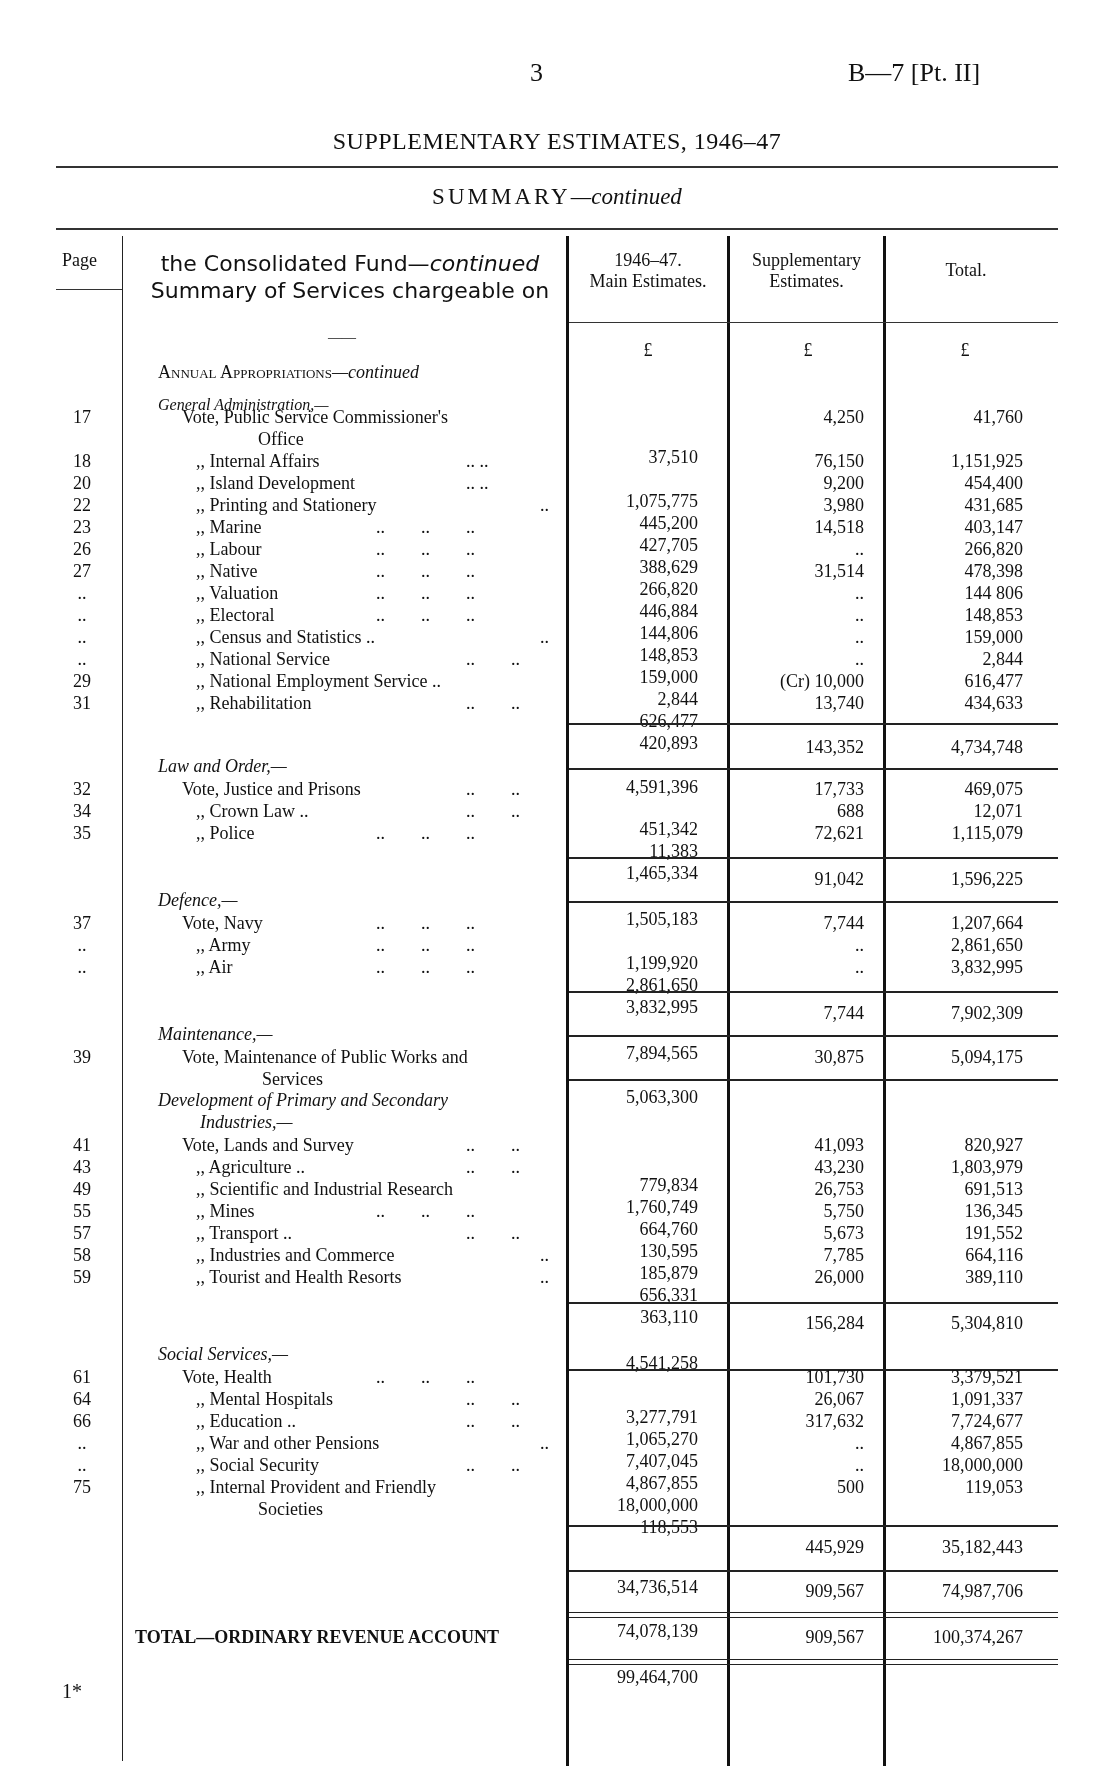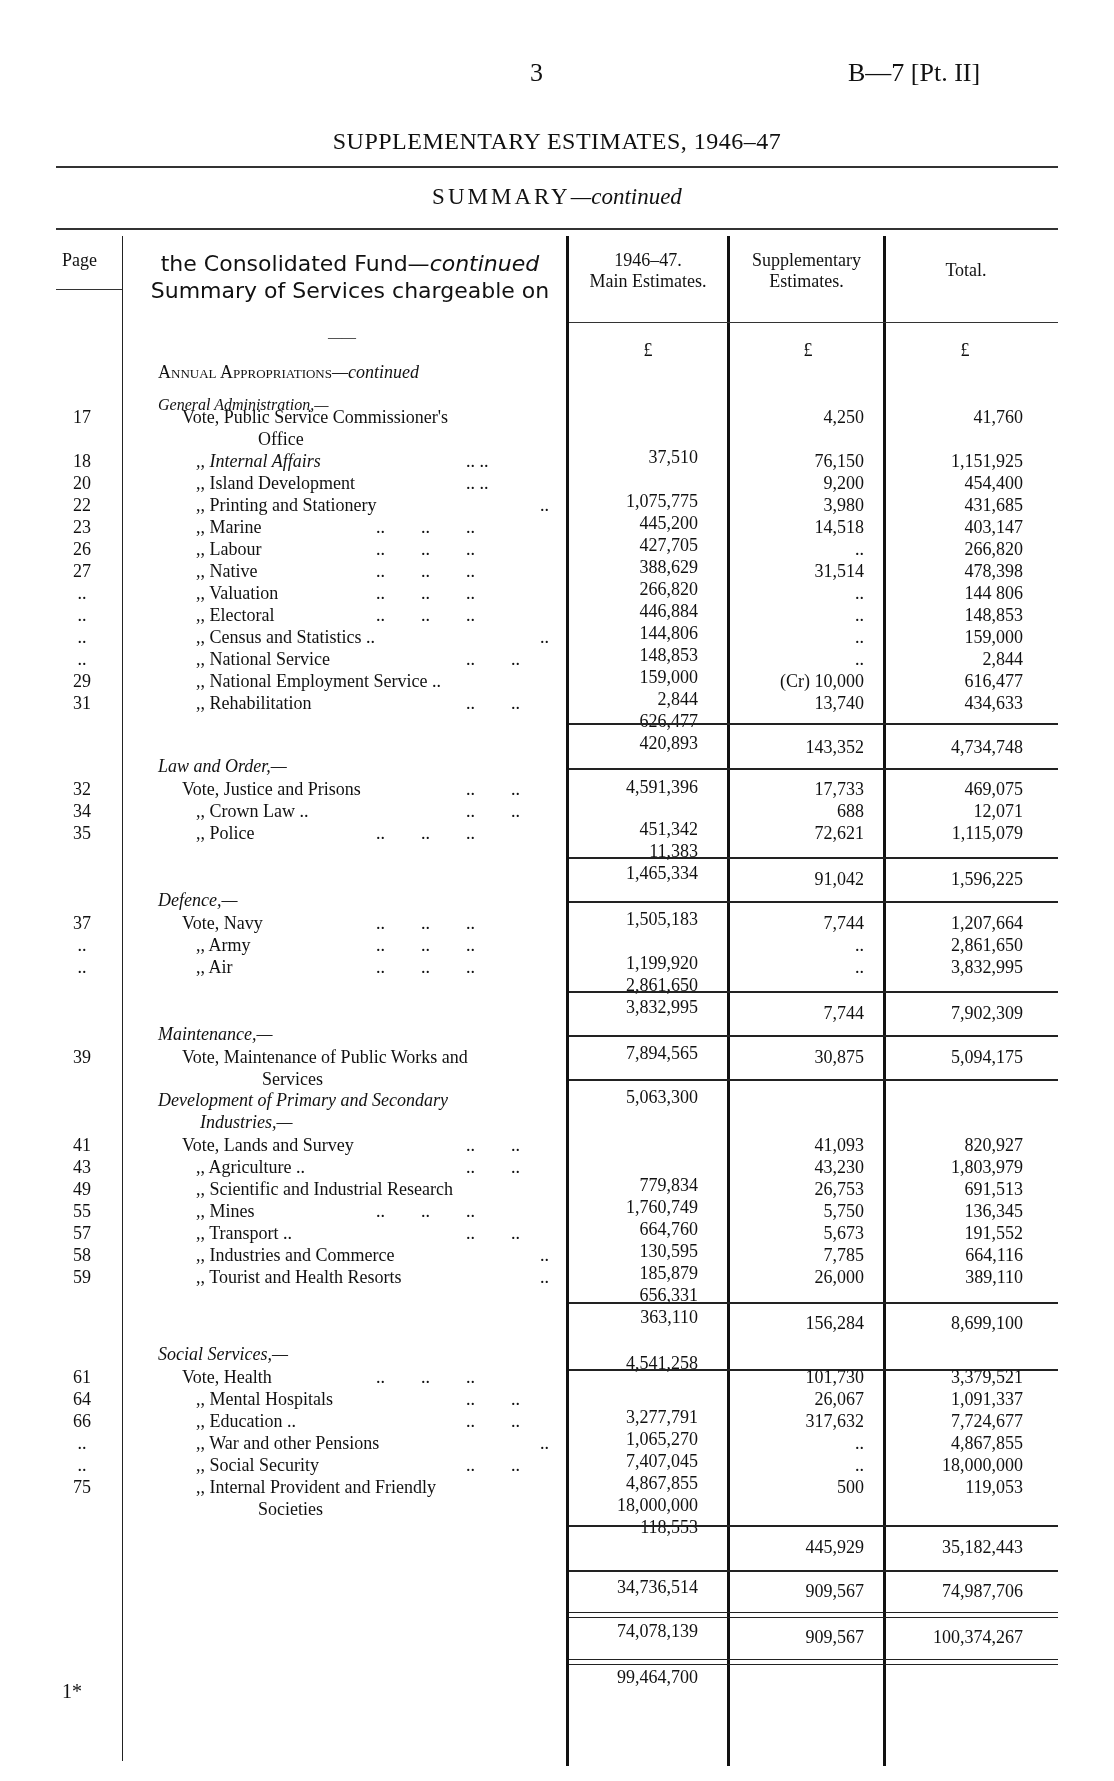--- a/index.html
+++ b/index.html
@@ -81,21 +81,21 @@
   <span class="num n1">37,510</span>
   <span class="num n2">4,250</span>
   <span class="num n3">41,760</span>
 </div>
 <div class="row" style="top:428px;">
   <span class="lbl" style="left:258px;">Office</span>
 </div>
 
 <div class="row" style="top:450px;">
     <span class="pg">18</span>
-    <span class="lbl" style="left:196px;font-style:italic;">,,   Internal Affairs</span>
+    <span class="lbl" style="left:196px;">,,   Internal Affairs</span>
     <span class="dots" style="left:466px;">..        ..</span>
     <span class="num n1">1,075,775</span>
     <span class="num n2">76,150</span>
     <span class="num n3">1,151,925</span>
   </div>
 <div class="row" style="top:472px;">
     <span class="pg">20</span>
     <span class="lbl" style="left:196px;">,,   Island Development</span>
     <span class="dots" style="left:466px;">..        ..</span>
     <span class="num n1">445,200</span>
@@ -327,21 +327,21 @@
     <span class="dots" style="left:540px;">..</span>
     <span class="num n1">363,110</span>
     <span class="num n2">26,000</span>
     <span class="num n3">389,110</span>
   </div>
 
 <div class="hline" style="left:569px;width:489px;top:1302px;"></div>
 <div class="row" style="top:1312px;">
     <span class="num n1">4,541,258</span>
     <span class="num n2">156,284</span>
-    <span class="num n3">8,699,100</span>
+    <span class="num n3">5,304,810</span>
   </div>
 <div class="hline" style="left:569px;width:489px;top:1369px;"></div>
 
 <div class="abs sec" style="left:158px;top:1344px;font-size:18px;">Social Services,—</div>
 <div class="row" style="top:1366px;">
     <span class="pg">61</span>
     <span class="lbl" style="left:182px;">Vote, Health</span>
     <span class="dots" style="left:376px;white-space:pre;">..        ..        ..</span>
     <span class="num n1">3,277,791</span>
     <span class="num n2">101,730</span>
@@ -399,19 +399,20 @@
 <div class="hline" style="left:569px;width:489px;top:1570px;"></div>
 
 <div class="row" style="top:1580px;">
     <span class="num n1">74,078,139</span>
     <span class="num n2">909,567</span>
     <span class="num n3">74,987,706</span>
   </div>
 <div class="hline dbl" style="left:569px;width:489px;top:1612px;"></div>
 
 <div class="row" style="top:1626px;">
+  <span class="lbl bold" style="left:135px;font-size:18px;">TOTAL—ORDINARY REVENUE ACCOUNT</span>
   <span class="num n1">99,464,700</span>
   <span class="num n2">909,567</span>
   <span class="num n3">100,374,267</span>
 </div>
 <div class="hline dbl" style="left:569px;width:489px;top:1659px;"></div>
 
 <div class="abs" style="left:62px;top:1680px;font-size:20px;">1*</div>
 
 </body></html>

